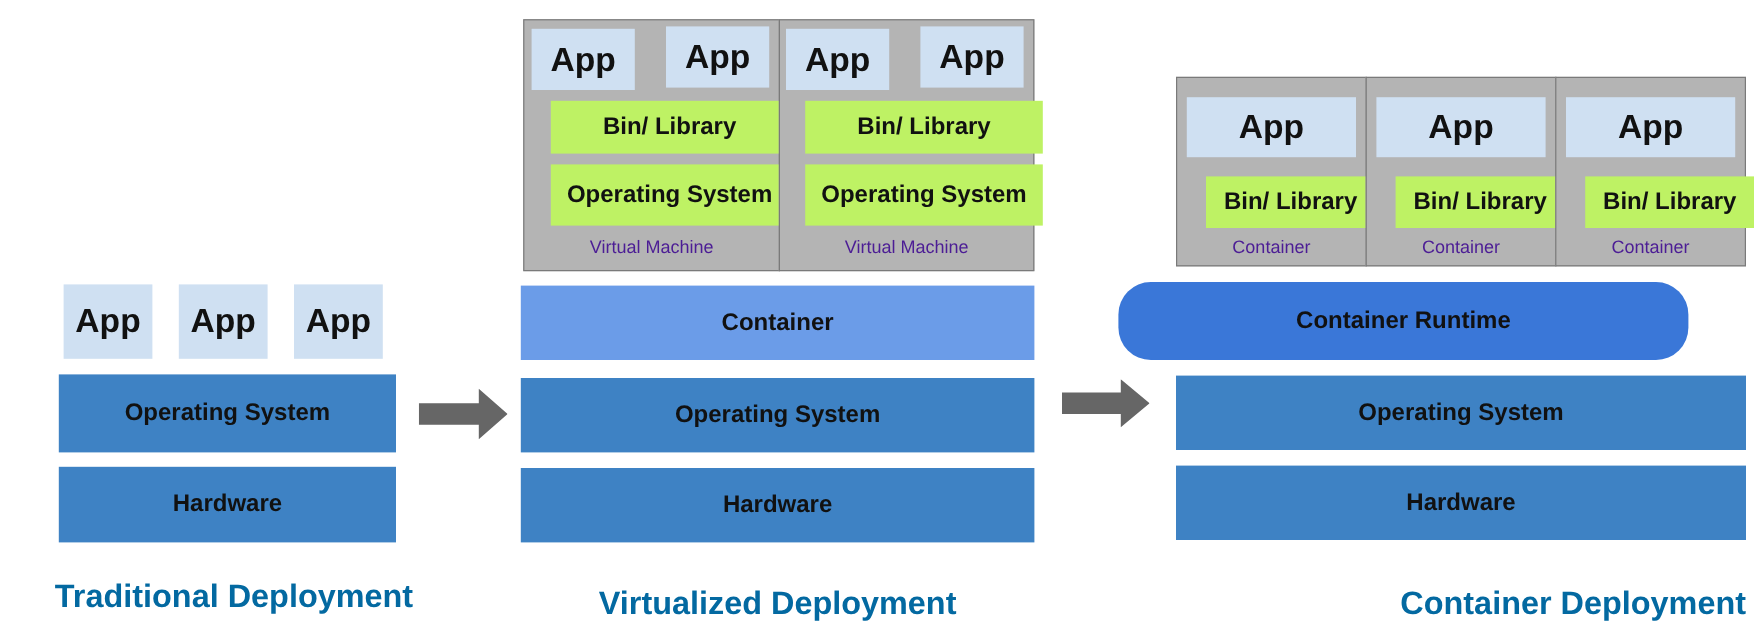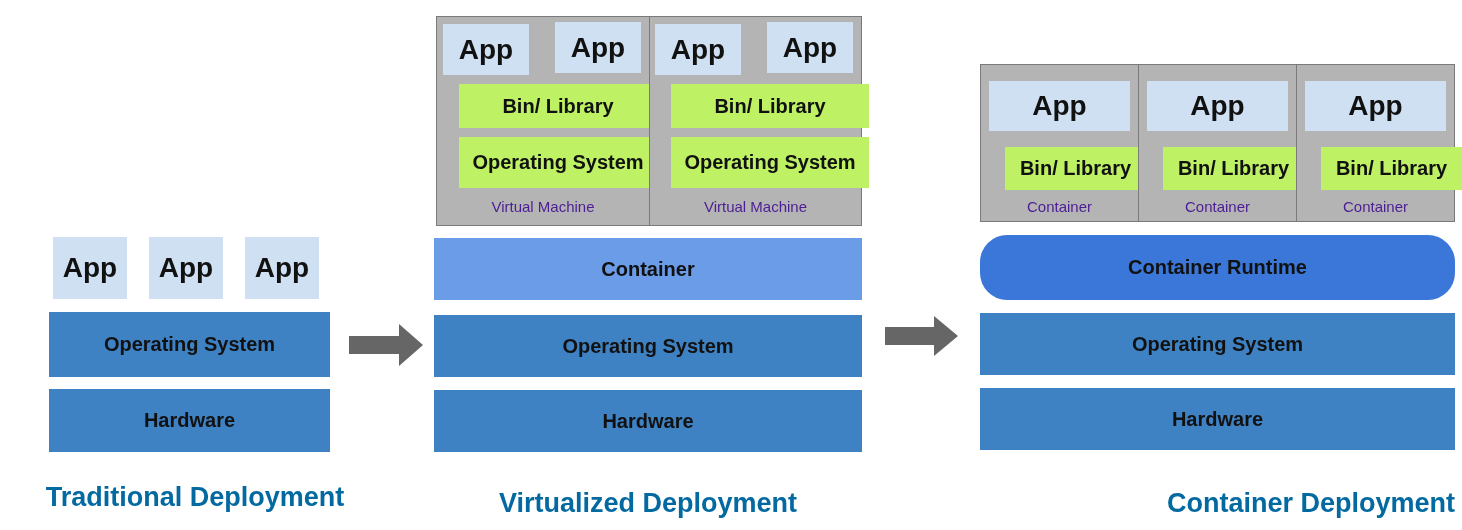--- a/index.html
+++ b/index.html
@@ -118,21 +118,21 @@
   </div>
   <div class="abs gray" style="left:1296px;top:64px;width:159px;height:158px;">
     <div class="abs box app" style="left:8px;top:16px;width:141px;height:50px;">
         <span>App</span>
       </div>
     <div class="abs box bin" style="left:8px;top:82px;width:141px;height:43px;">
         <span>Bin/ Library</span>
       </div>
     <div class="abs vm-label" style="left:0;top:128px;width:157px;height:26px;">Container</div>
   </div>
-  <div class="abs box runtime" style="left:980px;top:235px;width:475px;height:65px;border-radius:27px;">
+  <div class="abs box runtime" style="left:932px;top:235px;width:475px;height:65px;border-radius:27px;">
       <span>Container Runtime</span>
     </div>
   <div class="abs box os-bar" style="left:980px;top:313px;width:475px;height:62px;">
       <span>Operating System</span>
     </div>
   <div class="abs box os-bar" style="left:980px;top:388px;width:475px;height:62px;">
       <span>Hardware</span>
     </div>
   <div class="abs title" style="left:980px;top:488px;width:475px;text-align:right;">Container Deployment</div>
 </div>

